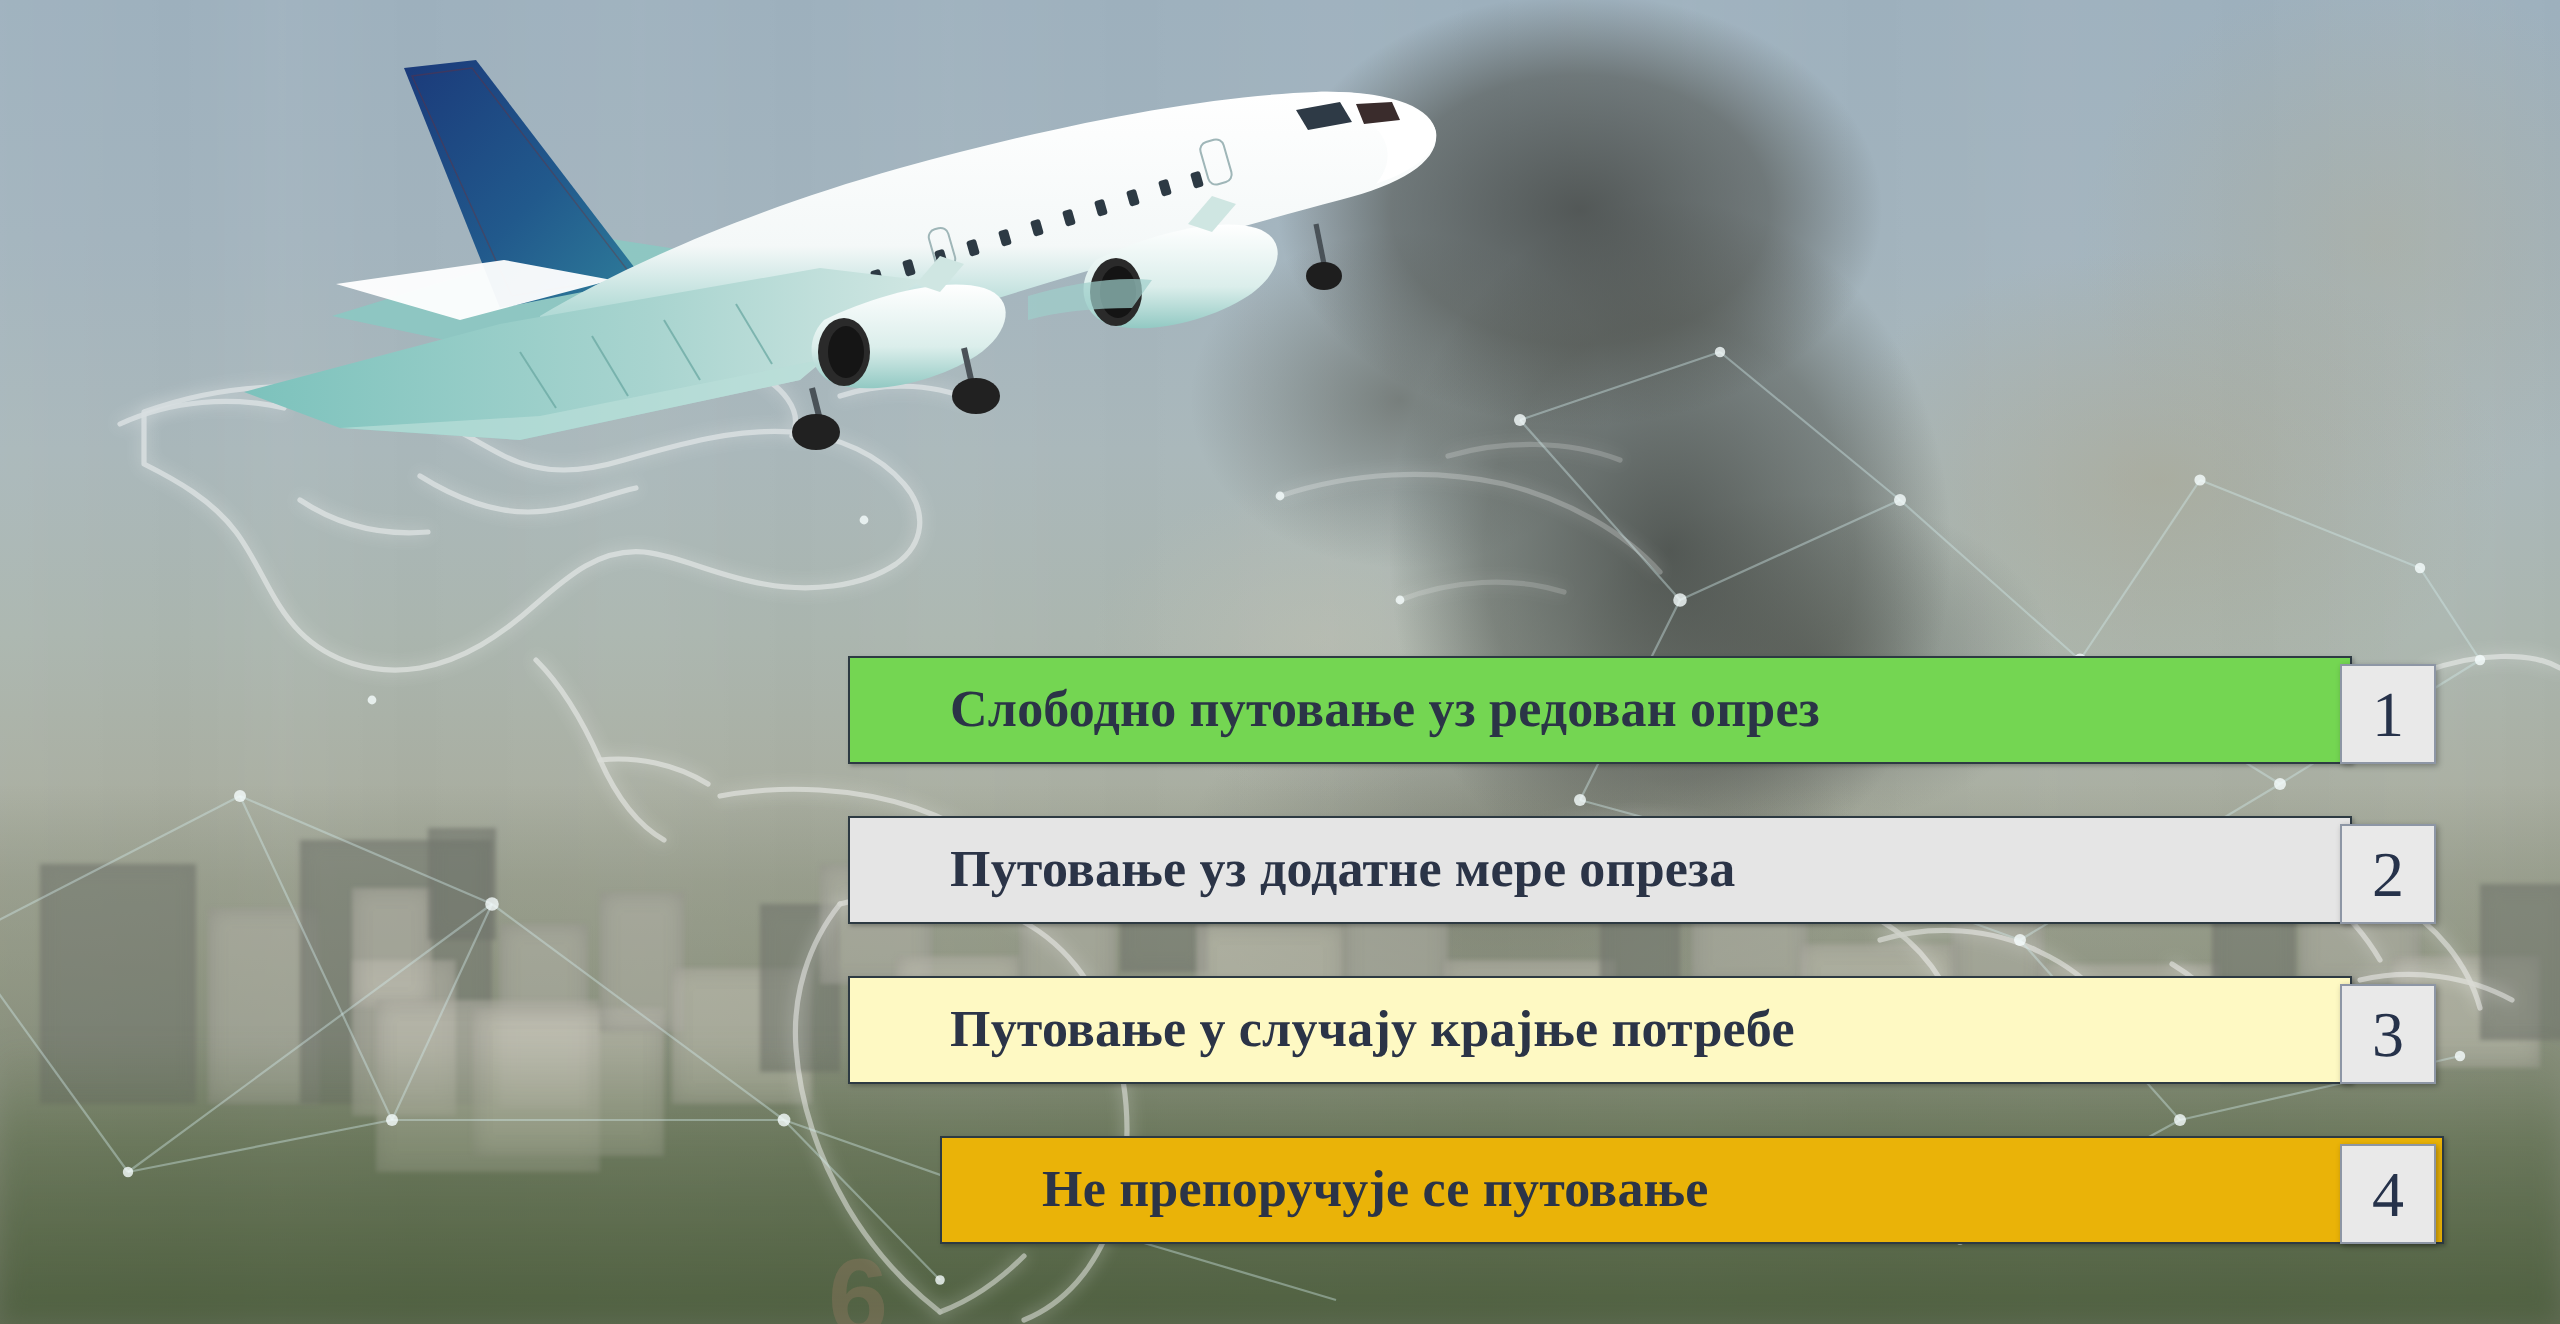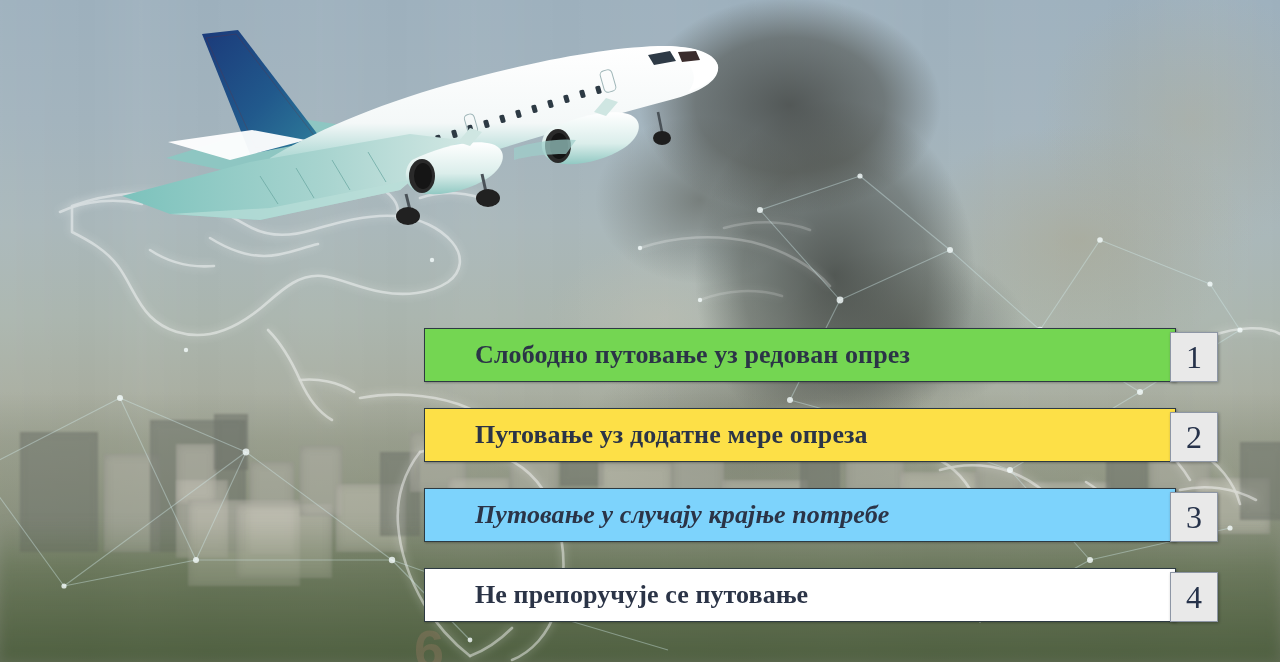--- a/index.html
+++ b/index.html
@@ -467,34 +467,34 @@
   <div id="levels">
 
     <div class="level-row">
       <div class="level-bar" style="background: rgb(116, 214, 82);">
         <span class="level-label" style="color: rgb(43, 52, 71);">Слободно путовање уз редован опрез</span>
       </div>
       <div class="level-badge" style="background: rgb(233, 233, 233); border-color: rgb(141, 150, 165); color: rgb(38, 50, 74);">1</div>
     </div>
 
     <div class="level-row">
-      <div class="level-bar" style="background: #fde047; text-align: right;">
+      <div class="level-bar" style="background: #e5e5e5; text-align: right;">
         <span class="level-label" style="color: rgb(43, 52, 71);">Путовање уз додатне мере опреза</span>
       </div>
       <div class="level-badge" style="background: rgb(233, 233, 233); border-color: rgb(141, 150, 165); color: rgb(38, 50, 74);">2</div>
     </div>
 
     <div class="level-row">
-      <div class="level-bar" style="background: #7dd3fc; font-style: italic;">
+      <div class="level-bar" style="background: #fef9c3;">
         <span class="level-label" style="color: rgb(43, 52, 71);">Путовање у случају крајње потребе</span>
       </div>
       <div class="level-badge" style="background: rgb(233, 233, 233); border-color: rgb(141, 150, 165); color: rgb(38, 50, 74);">3</div>
     </div>
 
     <div class="level-row">
-      <div class="level-bar" style="background: #ffffff;">
+      <div class="level-bar" style="background: #eab308; margin-left: 46px;">
         <span class="level-label" style="color: rgb(43, 52, 71);">Не препоручује се путовање</span>
       </div>
       <div class="level-badge" style="background: rgb(233, 233, 233); border-color: rgb(141, 150, 165); color: rgb(38, 50, 74);">4</div>
     </div>
 
   </div>
 </div>
 
 </body></html>

